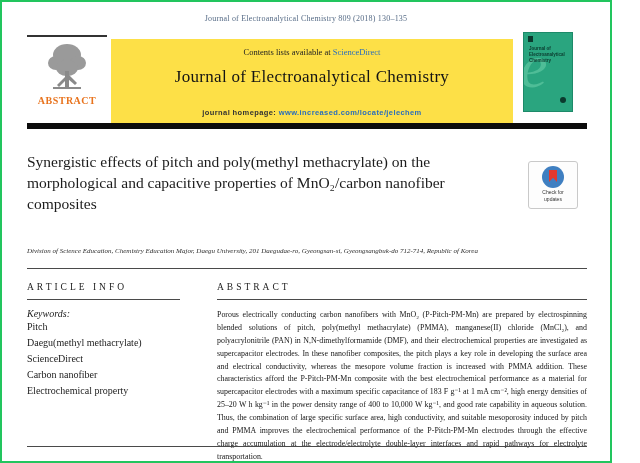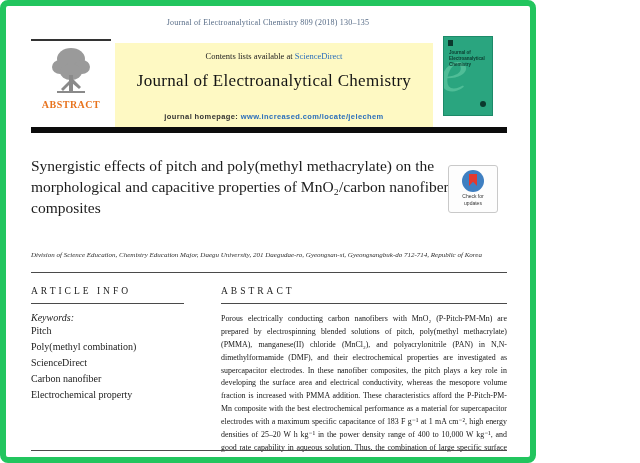--- a/index.html
+++ b/index.html
@@ -1,42 +1,42 @@
 <!DOCTYPE html>
 <html><head>
 <meta charset="utf-8">
 <style>
   html,body{margin:0;padding:0;background:#ffffff;}
   .page{
     position:relative;
-    width:536px;height:463px;
+    width:612px;height:463px;
     box-sizing:border-box;
-    border:6px solid #22c55e;
-    border-radius:8px;
+    border:2px solid #22c55e;
+    border-radius:0;
     background:#ffffff;
     font-family:"Liberation Serif","DejaVu Serif",serif;
     overflow:hidden;
   }
   .top-ref{
     position:absolute;top:12px;left:0;width:100%;
     text-align:center;font-size:8px;color:#566b86;letter-spacing:.2px;
   }
   
   .header-row{position:absolute;top:33px;left:25px;right:23px;height:89px;}
   .elsevier{
     position:absolute;left:0;top:0;width:80px;height:89px;
     border-top:2px solid #333;text-align:center;
   }
   .elsevier svg{display:block;margin:4px auto 0;}
   .elsevier-label{
     font-size:10px;color:#e8731d;letter-spacing:.5px;font-weight:bold;
   }
   .graybox{
     position:absolute;left:84px;right:74px;top:4px;height:85px;
-    background:#fef9c3;text-align:center;
+    background:#fde047;text-align:center;
   }
   .contents-line{margin-top:8px;font-size:8.5px;color:#222;}
   .link{color:#2a6ebb;}
   .journal-title{margin-top:10px;font-size:17px;color:#141414;letter-spacing:.3px;}
   .homepage-line{
     position:absolute;bottom:7px;left:0;width:100%;
     font-family:"Liberation Sans","DejaVu Sans",sans-serif;
     font-size:7.5px;font-weight:bold;letter-spacing:.4px;color:#333;
   }
   .cover{
@@ -166,21 +166,21 @@
 
   <div class="affiliation">Division of Science Education, Chemistry Education Major, Daegu University, 201 Daegudae-ro, Gyeongsan-si, Gyeongsangbuk-do 712-714, Republic of Korea</div>
 
   <div class="full-rule"></div>
 
   <div class="info-col">
     <div class="col-heading">ARTICLE INFO</div>
     <div class="info-rule"></div>
     <div class="keywords-label">Keywords:</div>
     <div class="keyword">Pitch</div>
-    <div class="keyword">Poly(methyl combination)</div>
+    <div class="keyword">Daegu(methyl methacrylate)</div>
     <div class="keyword">ScienceDirect</div>
     <div class="keyword">Carbon nanofiber</div>
     <div class="keyword">Electrochemical property</div>
   </div>
 
   <div class="abs-col">
     <div class="col-heading">ABSTRACT</div>
     <div class="abs-rule"></div>
     <div class="abs-text">Porous electrically conducting carbon nanofibers with MnO₂ (P-Pitch-PM-Mn) are prepared by electrospinning blended solutions of pitch, poly(methyl methacrylate) (PMMA), manganese(II) chloride (MnCl₂), and polyacrylonitrile (PAN) in N,N-dimethylformamide (DMF), and their electrochemical properties are investigated as supercapacitor electrodes. In these nanofiber composites, the pitch plays a key role in developing the surface area and electrical conductivity, whereas the mesopore volume fraction is increased with PMMA addition. These characteristics afford the P-Pitch-PM-Mn composite with the best electrochemical performance as a material for supercapacitor electrodes with a maximum specific capacitance of 183 F g⁻¹ at 1 mA cm⁻², high energy densities of 25–20 W h kg⁻¹ in the power density range of 400 to 10,000 W kg⁻¹, and good rate capability in aqueous solution. Thus, the combination of large specific surface area, high conductivity, and suitable mesoporosity induced by pitch and PMMA improves the electrochemical performance of the P-Pitch-PM-Mn electrodes through the effective charge accumulation at the electrode/electrolyte double-layer interfaces and rapid pathways for electrolyte transportation.</div>
   </div>

